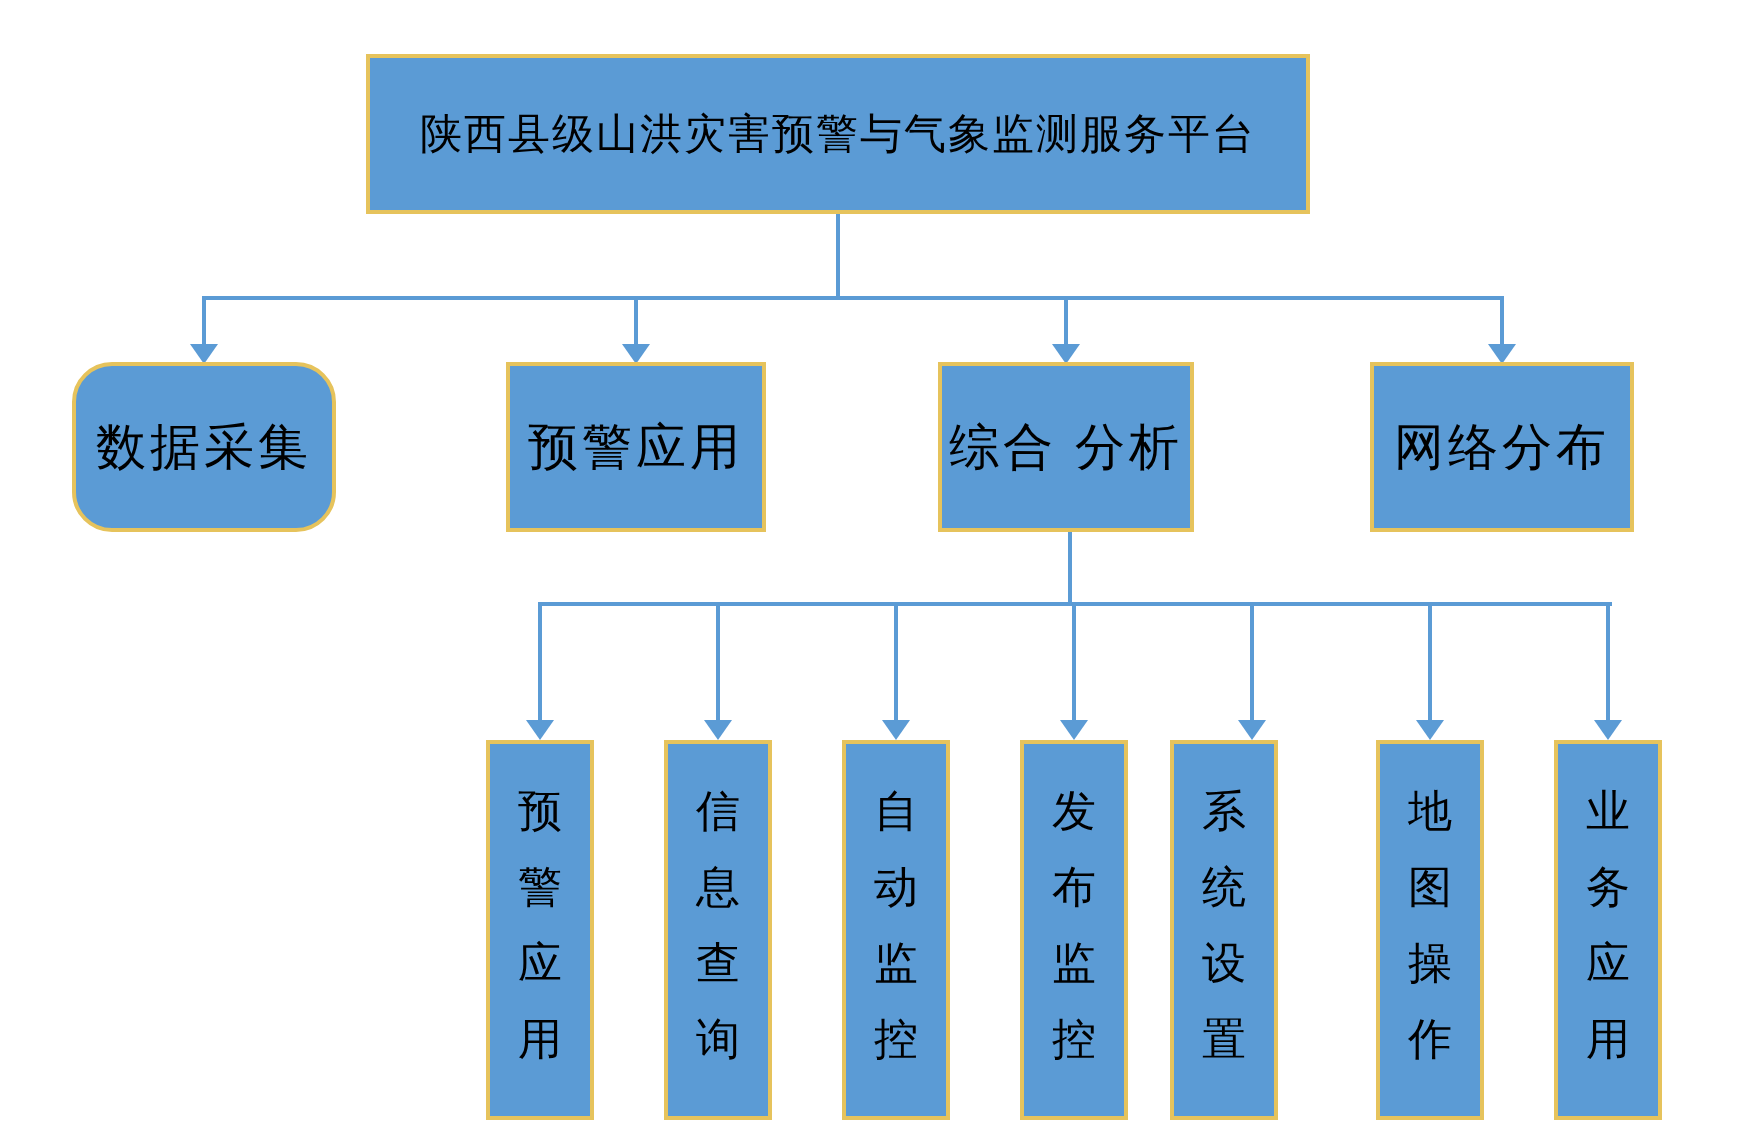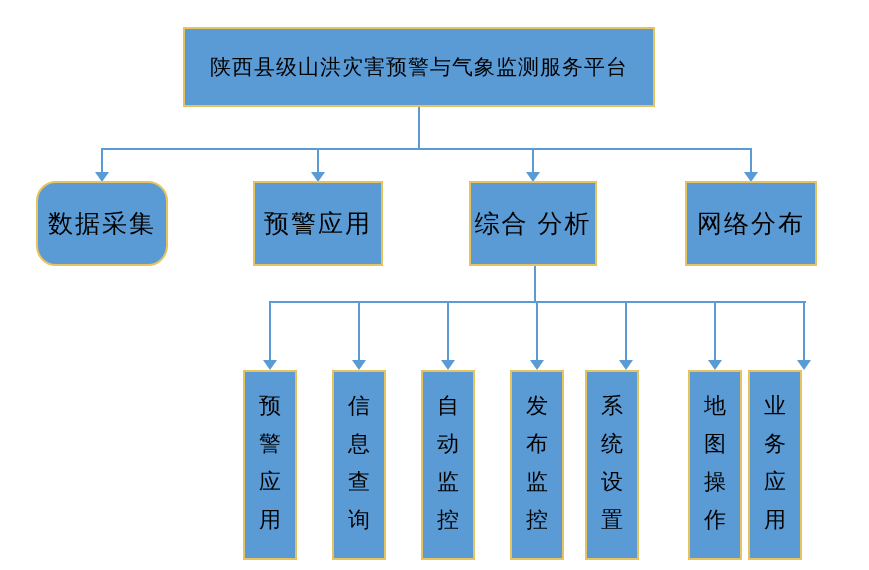--- a/index.html
+++ b/index.html
@@ -54,21 +54,21 @@
     word-break: break-all;
     line-height: 38px;
     text-align: center;
   }
   .l3-0 { left: 243px; }
   .l3-1 { left: 332px; }
   .l3-2 { left: 421px; }
   .l3-3 { left: 510px; }
   .l3-4 { left: 585px; }
   .l3-5 { left: 688px; }
-  .l3-6 { left: 748px; }
+  .l3-6 { left: 777px; }
 
   
   .line {
     position: absolute;
     background: #5B9BD5;
   }
   .drop {
     position: absolute;
     width: 2px;
     background: #5B9BD5;

